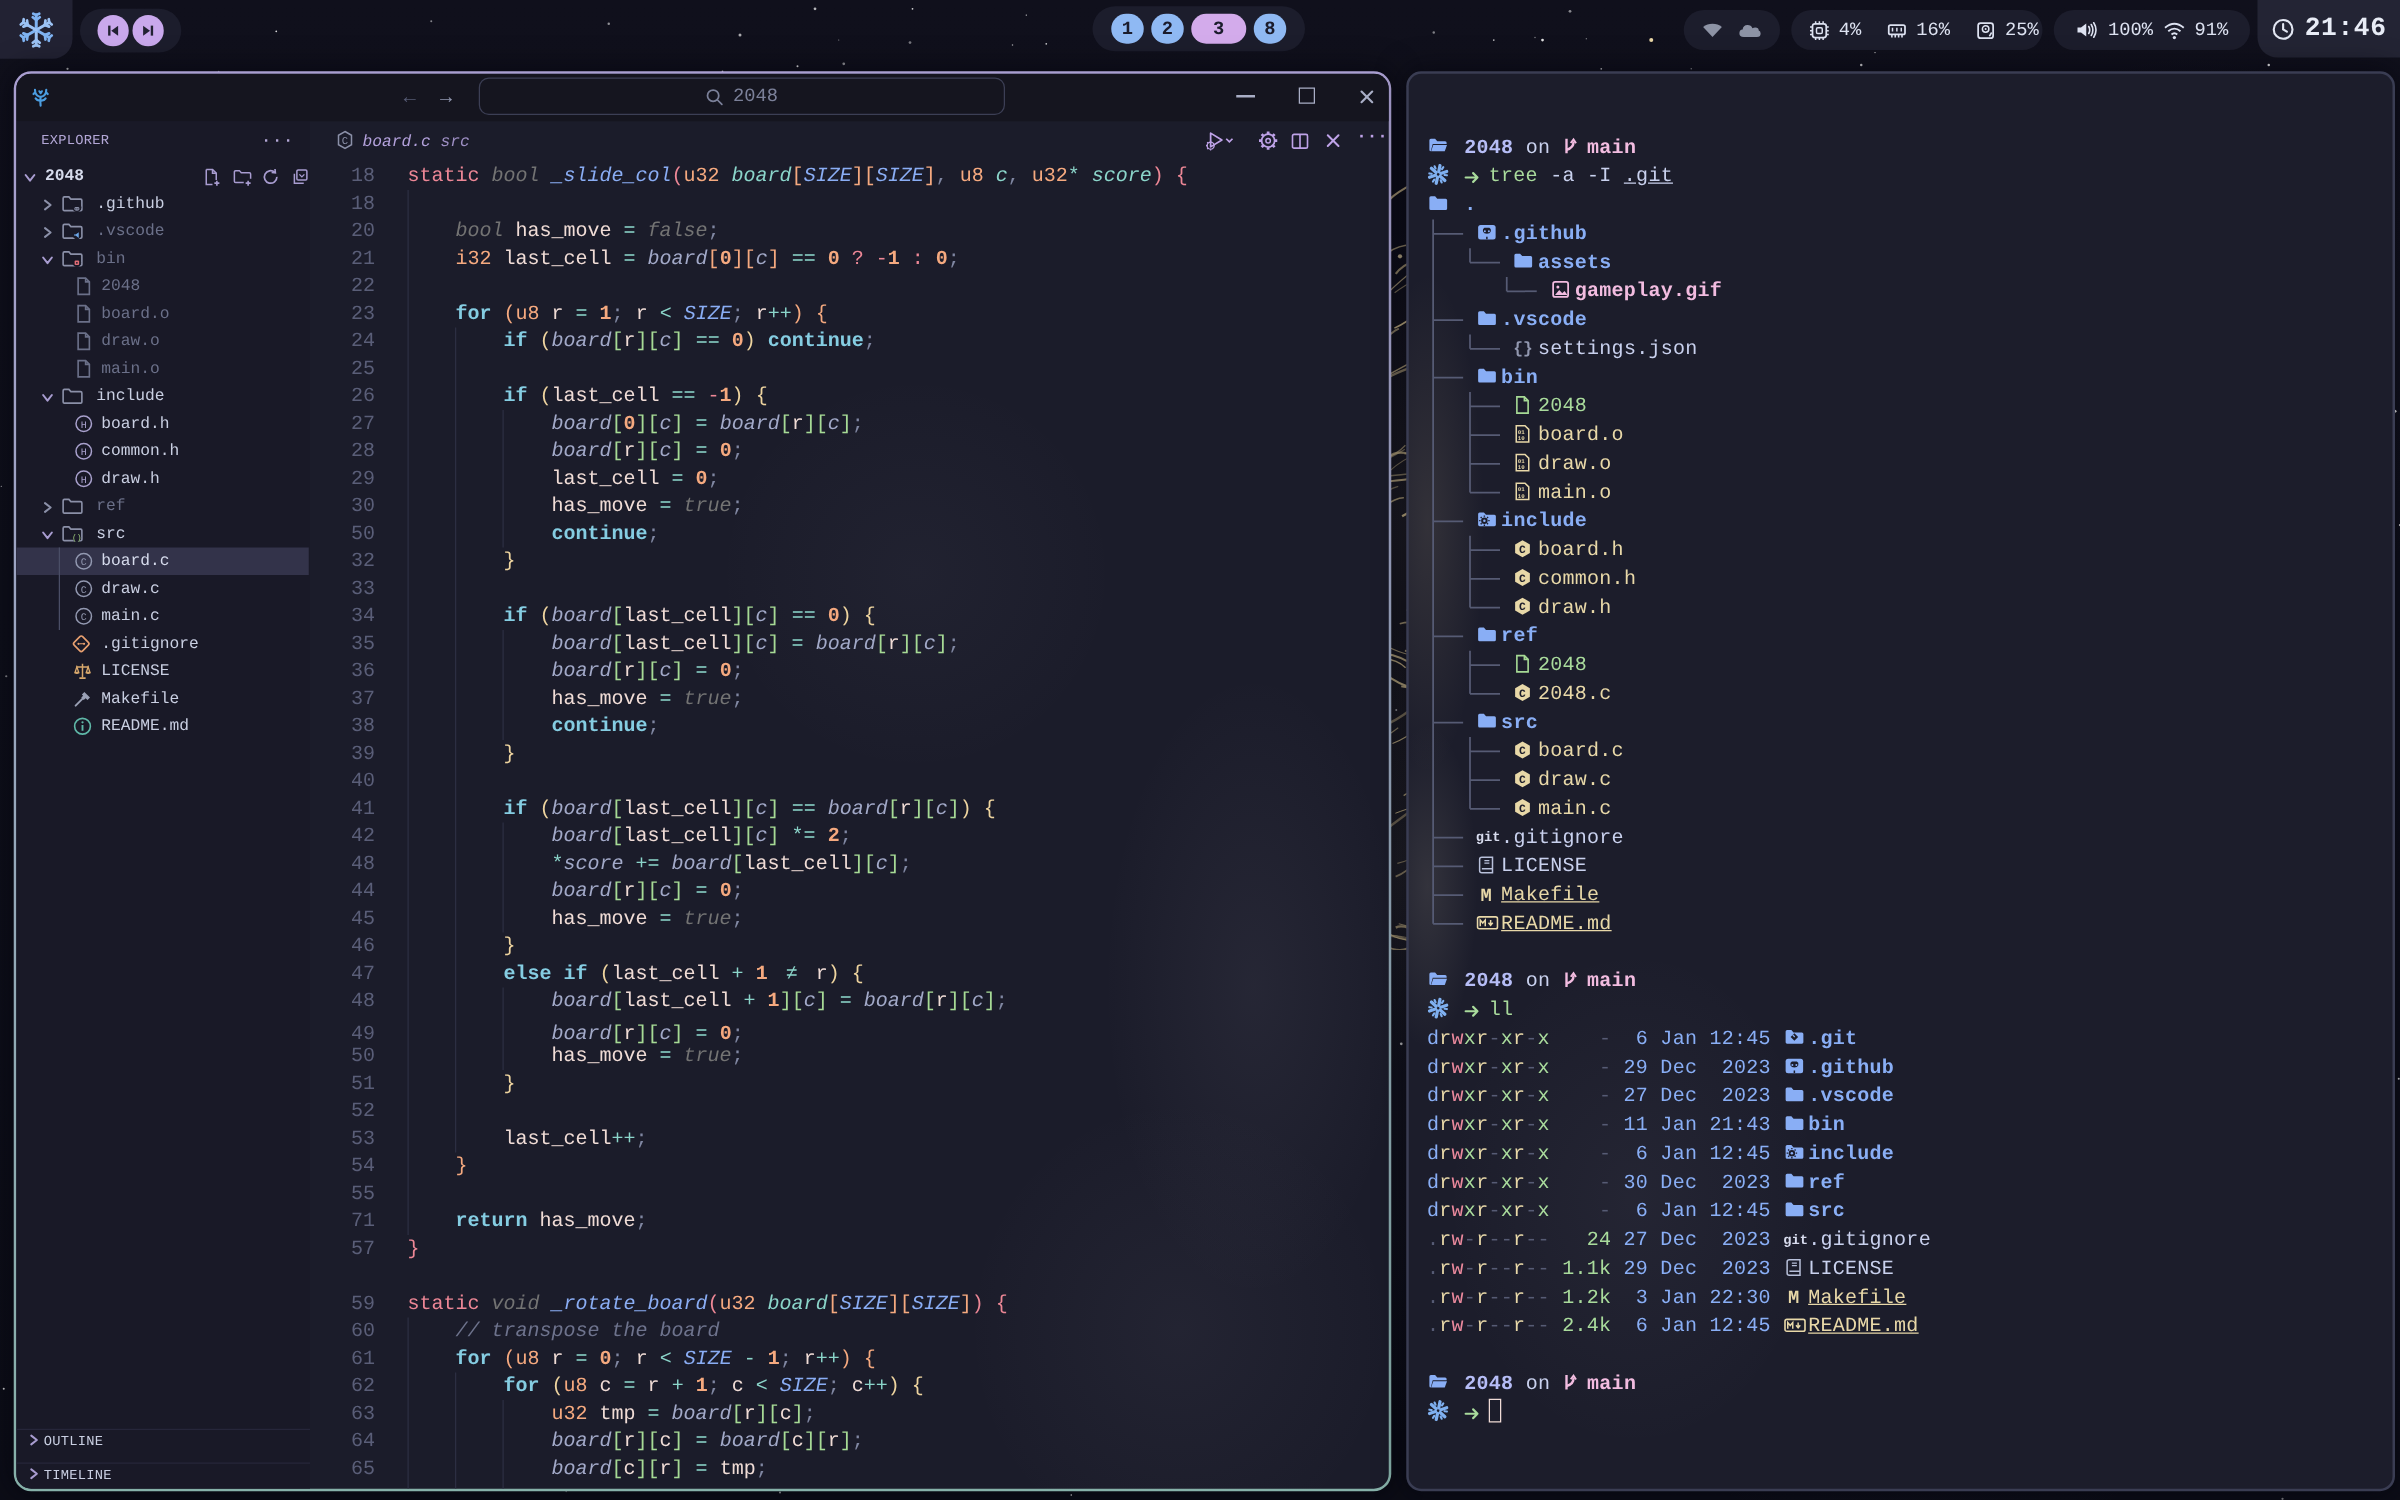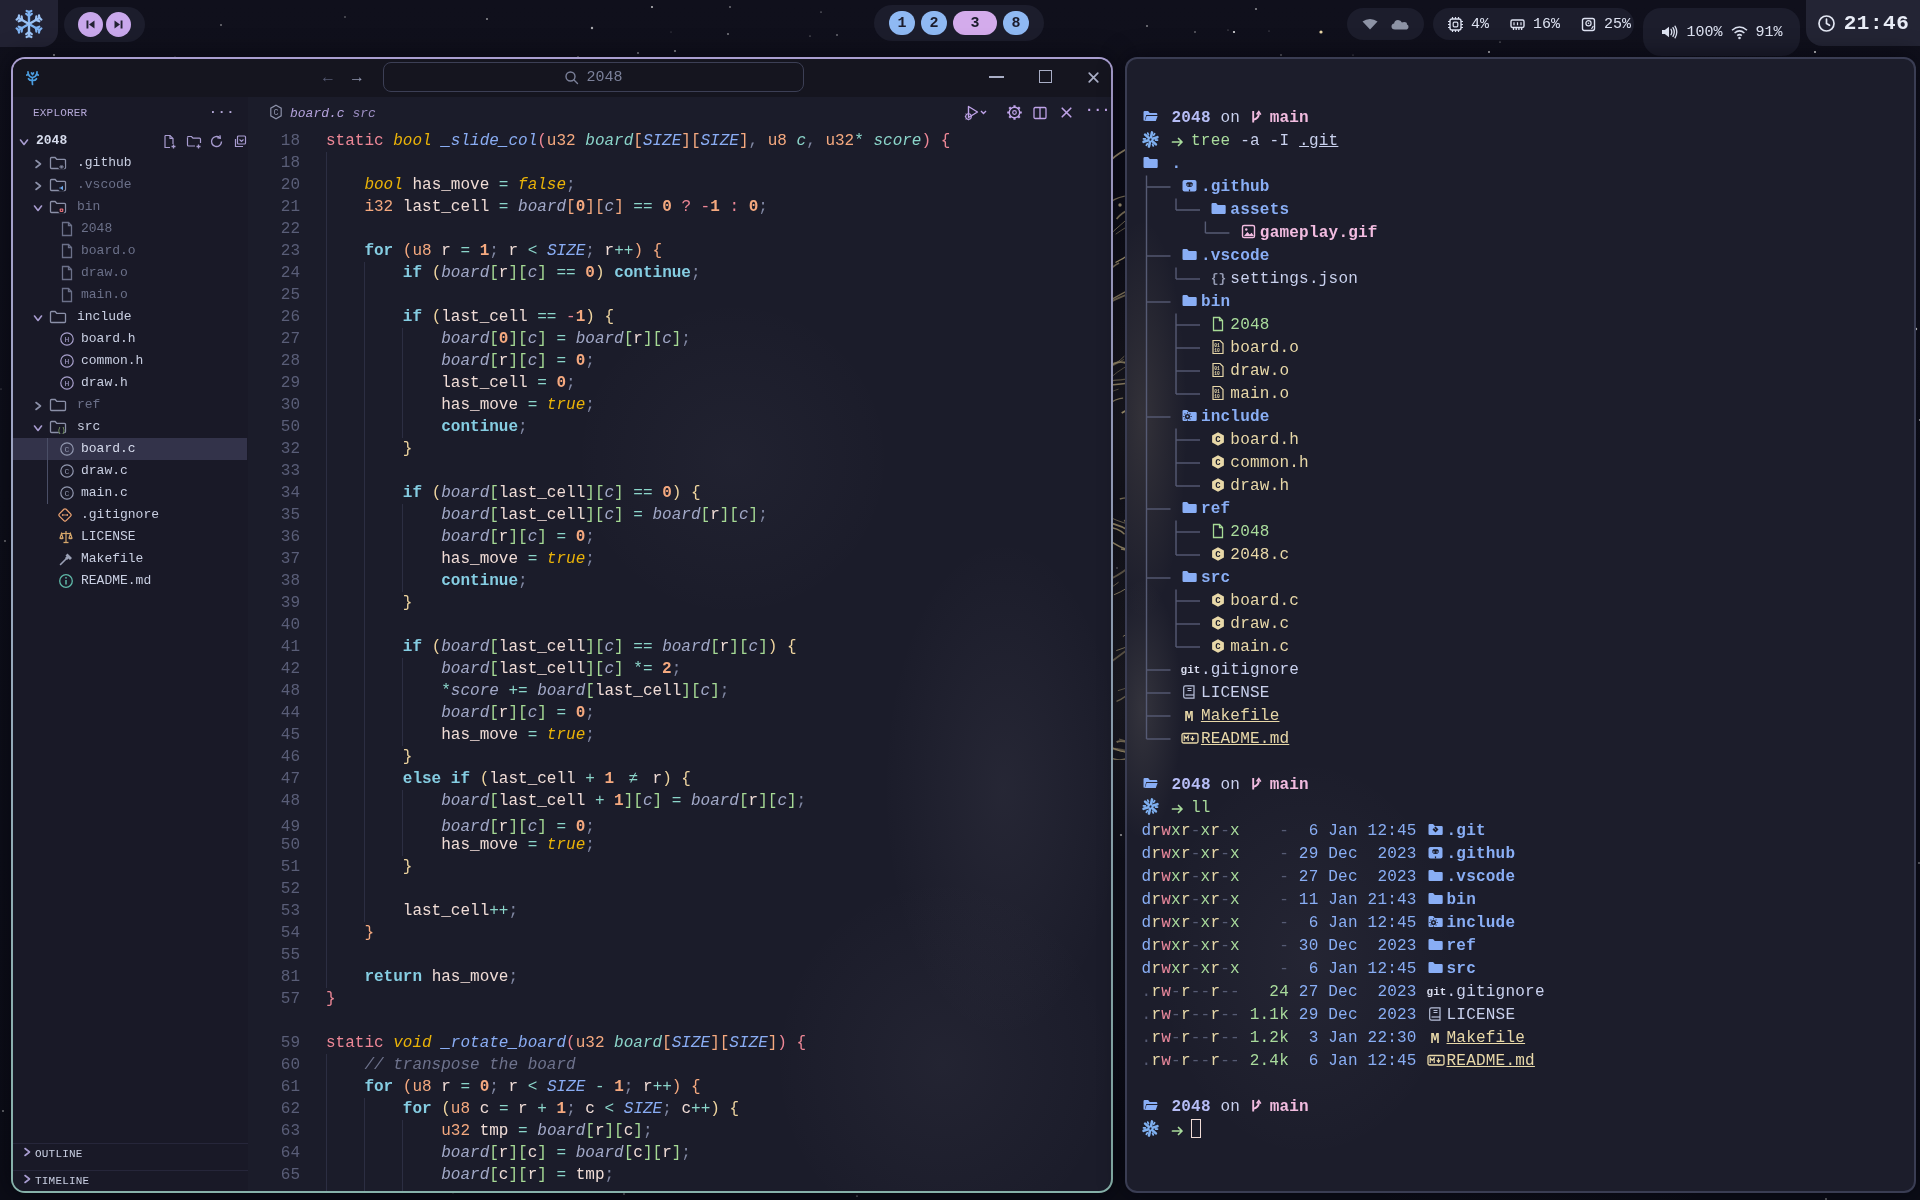--- a/index.html
+++ b/index.html
@@ -597,21 +597,21 @@
     <span class="ptx">16%</span>
     <span style="width:6px"></span>
     <svg width="17" height="17" viewBox="0 0 17 17">
       <rect x="2.5" y="2.5" width="12" height="12" rx="2" fill="none" stroke="#dde2f1" stroke-width="1.4"></rect>
       <circle cx="8.5" cy="7.2" r="2.6" fill="none" stroke="#dde2f1" stroke-width="1.2"></circle>
       <circle cx="8.5" cy="7.2" r="0.8" fill="#dde2f1"></circle>
       <path d="M11.5 13l1.8-3" stroke="#dde2f1" stroke-width="1.2"></path>
     </svg>
     <span class="ptx">25%</span>
   </div>
-<div class="pill" style="left:1643px;top:8px;width:157px;height:48px;justify-content:center;gap:7px">
+<div class="pill" style="left:1643px;top:8px;width:157px;height:32px;justify-content:center;gap:7px">
 <svg width="19" height="16" viewBox="0 0 19 16">
       <path d="M2 6h2.8L9 2.8v10.4L4.8 10H2z" fill="#dde2f1"></path>
       <path d="M11 5.2q1.6 2.8 0 5.6M13 3.6q2.6 4.4 0 8.8M15 2.2q3.6 5.8 0 11.6" stroke="#dde2f1" stroke-width="1.3" fill="none" stroke-linecap="round"></path>
     </svg>
     <span class="ptx">100%</span>
     <svg width="19" height="15" viewBox="0 0 19 15">
       <path d="M2 5.2q7.5-6.4 15 0" fill="none" stroke="#dde2f1" stroke-width="1.5"></path>
       <path d="M4.6 8q4.9-4.2 9.8 0" fill="none" stroke="#dde2f1" stroke-width="1.5"></path>
       <path d="M7.2 10.6q2.3-2 4.6 0" fill="none" stroke="#dde2f1" stroke-width="1.5"></path>
       <circle cx="9.5" cy="13" r="1.3" fill="#dde2f1"></circle>
@@ -888,21 +888,21 @@
         <path d="M8 2.5v11" stroke="#bfa3e8" stroke-width="1.3"></path>
       </svg></div>
 <div class="abs" style="left:1046px;top:46px"><svg width="15" height="15" viewBox="0 0 14 14">
         <path d="M3 3l8 8M11 3l-8 8" stroke="#bfa3e8" stroke-width="1.5" stroke-linecap="round"></path>
       </svg></div>
 <div class="abs" style="left:1072px;top:43px;color:#bfa3e8;font-size:14px;font-weight:bold">···</div>
 <style>
 .cline{position:absolute;left:0;width:1098px;height:22px;font-size:16px;line-height:22px;white-space:pre}
 .ln{position:absolute;left:235px;width:52px;text-align:right;color:#5a5e78}
 .cc{position:absolute;left:313px}
-.kw{color:#85cde2;font-weight:bold}.st{color:#ed8796}.ty{color:#eab308;font-style:italic}
+.kw{color:#85cde2;font-weight:bold}.st{color:#ed8796}.ty{color:#737373;font-style:italic}
 .ut{color:#f5a97f}.nm{color:#f5a97f;font-weight:bold}.fn{color:#8aadf4;font-style:italic}
 .ps{color:#8bd5ca;font-style:italic}.pb{color:#a2a9c8;font-style:italic}.lo{color:#f0dcd6}
 .mz{color:#8aadf4;font-style:italic}.op{color:#8bd5ca}.qo{color:#ed8796}
 .cm{color:#6e738d;font-style:italic}.pu{color:#8087a2}.w{color:#cad3f5}
 .b1{color:#ed8796}.b2{color:#f5a97f}.b3{color:#eed49f}.b4{color:#a6da95}
 .neq{display:inline-block;width:19.2px;text-align:center}
 </style>
 <div class="abs" style="left:312.5px;top:93px;width:1px;height:836px;background:#2c2e42"></div>
 <div class="abs" style="left:312.5px;top:995px;width:1px;height:137px;background:#2c2e42"></div>
 <div class="abs" style="left:350.5px;top:203px;width:1px;height:660px;background:#2c2e42"></div>
@@ -943,21 +943,21 @@
 <div class="cline" style="top:687px"><span class="ln">46</span><span class="cc">        <span class="b3">}</span></span></div>
 <div class="cline" style="top:709px"><span class="ln">47</span><span class="cc">        <span class="kw">else</span> <span class="kw">if</span> <span class="b3">(</span><span class="lo">last_cell</span> <span class="op">+</span> <span class="nm">1</span> <span class="op"><span class="neq">≠</span></span> <span class="lo">r</span><span class="b3">)</span> <span class="b3">{</span></span></div>
 <div class="cline" style="top:731px"><span class="ln">48</span><span class="cc">            <span class="pb">board</span><span class="b4">[</span><span class="lo">last_cell</span> <span class="op">+</span> <span class="nm">1</span><span class="b4">][</span><span class="pb">c</span><span class="b4">]</span> <span class="op">=</span> <span class="pb">board</span><span class="b4">[</span><span class="lo">r</span><span class="b4">][</span><span class="pb">c</span><span class="b4">]</span><span class="pu">;</span></span></div>
 <div class="cline" style="top:757px"><span class="ln">49</span><span class="cc">            <span class="pb">board</span><span class="b4">[</span><span class="lo">r</span><span class="b4">][</span><span class="pb">c</span><span class="b4">]</span> <span class="op">=</span> <span class="nm">0</span><span class="pu">;</span></span></div>
 <div class="cline" style="top:775px"><span class="ln">50</span><span class="cc">            <span class="lo">has_move</span> <span class="op">=</span> <span class="ty">true</span><span class="pu">;</span></span></div>
 <div class="cline" style="top:797px"><span class="ln">51</span><span class="cc">        <span class="b3">}</span></span></div>
 <div class="cline" style="top:819px"><span class="ln">52</span><span class="cc"></span></div>
 <div class="cline" style="top:841px"><span class="ln">53</span><span class="cc">        <span class="lo">last_cell</span><span class="op">++</span><span class="pu">;</span></span></div>
 <div class="cline" style="top:863px"><span class="ln">54</span><span class="cc">    <span class="b2">}</span></span></div>
 <div class="cline" style="top:885px"><span class="ln">55</span><span class="cc"></span></div>
-<div class="cline" style="top:907px"><span class="ln">81</span><span class="cc">    <span class="kw">return</span> <span class="lo">has_move</span><span class="pu">;</span></span></div>
+<div class="cline" style="top:907px"><span class="ln">71</span><span class="cc">    <span class="kw">return</span> <span class="lo">has_move</span><span class="pu">;</span></span></div>
 <div class="cline" style="top:929px"><span class="ln">57</span><span class="cc"><span class="b1">}</span></span></div>
 <div class="cline" style="top:973px"><span class="ln">59</span><span class="cc"><span class="st">static</span> <span class="ty">void</span> <span class="fn">_rotate_board</span><span class="b1">(</span><span class="ut">u32</span> <span class="ps">board</span><span class="b2">[</span><span class="mz">SIZE</span><span class="b2">][</span><span class="mz">SIZE</span><span class="b2">]</span><span class="b1">)</span> <span class="b1">{</span></span></div>
 <div class="cline" style="top:995px"><span class="ln">60</span><span class="cc">    <span class="cm">// transpose the board</span></span></div>
 <div class="cline" style="top:1017px"><span class="ln">61</span><span class="cc">    <span class="kw">for</span> <span class="b2">(</span><span class="ut">u8</span> <span class="lo">r</span> <span class="op">=</span> <span class="nm">0</span><span class="pu">;</span> <span class="lo">r</span> <span class="op">&lt;</span> <span class="mz">SIZE</span> <span class="op">-</span> <span class="nm">1</span><span class="pu">;</span> <span class="lo">r</span><span class="op">++</span><span class="b2">)</span> <span class="b2">{</span></span></div>
 <div class="cline" style="top:1039px"><span class="ln">62</span><span class="cc">        <span class="kw">for</span> <span class="b3">(</span><span class="ut">u8</span> <span class="lo">c</span> <span class="op">=</span> <span class="lo">r</span> <span class="op">+</span> <span class="nm">1</span><span class="pu">;</span> <span class="lo">c</span> <span class="op">&lt;</span> <span class="mz">SIZE</span><span class="pu">;</span> <span class="lo">c</span><span class="op">++</span><span class="b3">)</span> <span class="b3">{</span></span></div>
 <div class="cline" style="top:1061px"><span class="ln">63</span><span class="cc">            <span class="ut">u32</span> <span class="lo">tmp</span> <span class="op">=</span> <span class="pb">board</span><span class="b4">[</span><span class="lo">r</span><span class="b4">][</span><span class="lo">c</span><span class="b4">]</span><span class="pu">;</span></span></div>
 <div class="cline" style="top:1083px"><span class="ln">64</span><span class="cc">            <span class="pb">board</span><span class="b4">[</span><span class="lo">r</span><span class="b4">][</span><span class="lo">c</span><span class="b4">]</span> <span class="op">=</span> <span class="pb">board</span><span class="b4">[</span><span class="lo">c</span><span class="b4">][</span><span class="lo">r</span><span class="b4">]</span><span class="pu">;</span></span></div>
 <div class="cline" style="top:1105px"><span class="ln">65</span><span class="cc">            <span class="pb">board</span><span class="b4">[</span><span class="lo">c</span><span class="b4">][</span><span class="lo">r</span><span class="b4">]</span> <span class="op">=</span> <span class="lo">tmp</span><span class="pu">;</span></span></div>
 </div>
 <div class="abs" style="left:1125px;top:57px;width:791px;height:1136px;border-radius:12px;background:#3a3d53;box-shadow:0 0 24px rgba(4,4,10,0.6)"></div>

